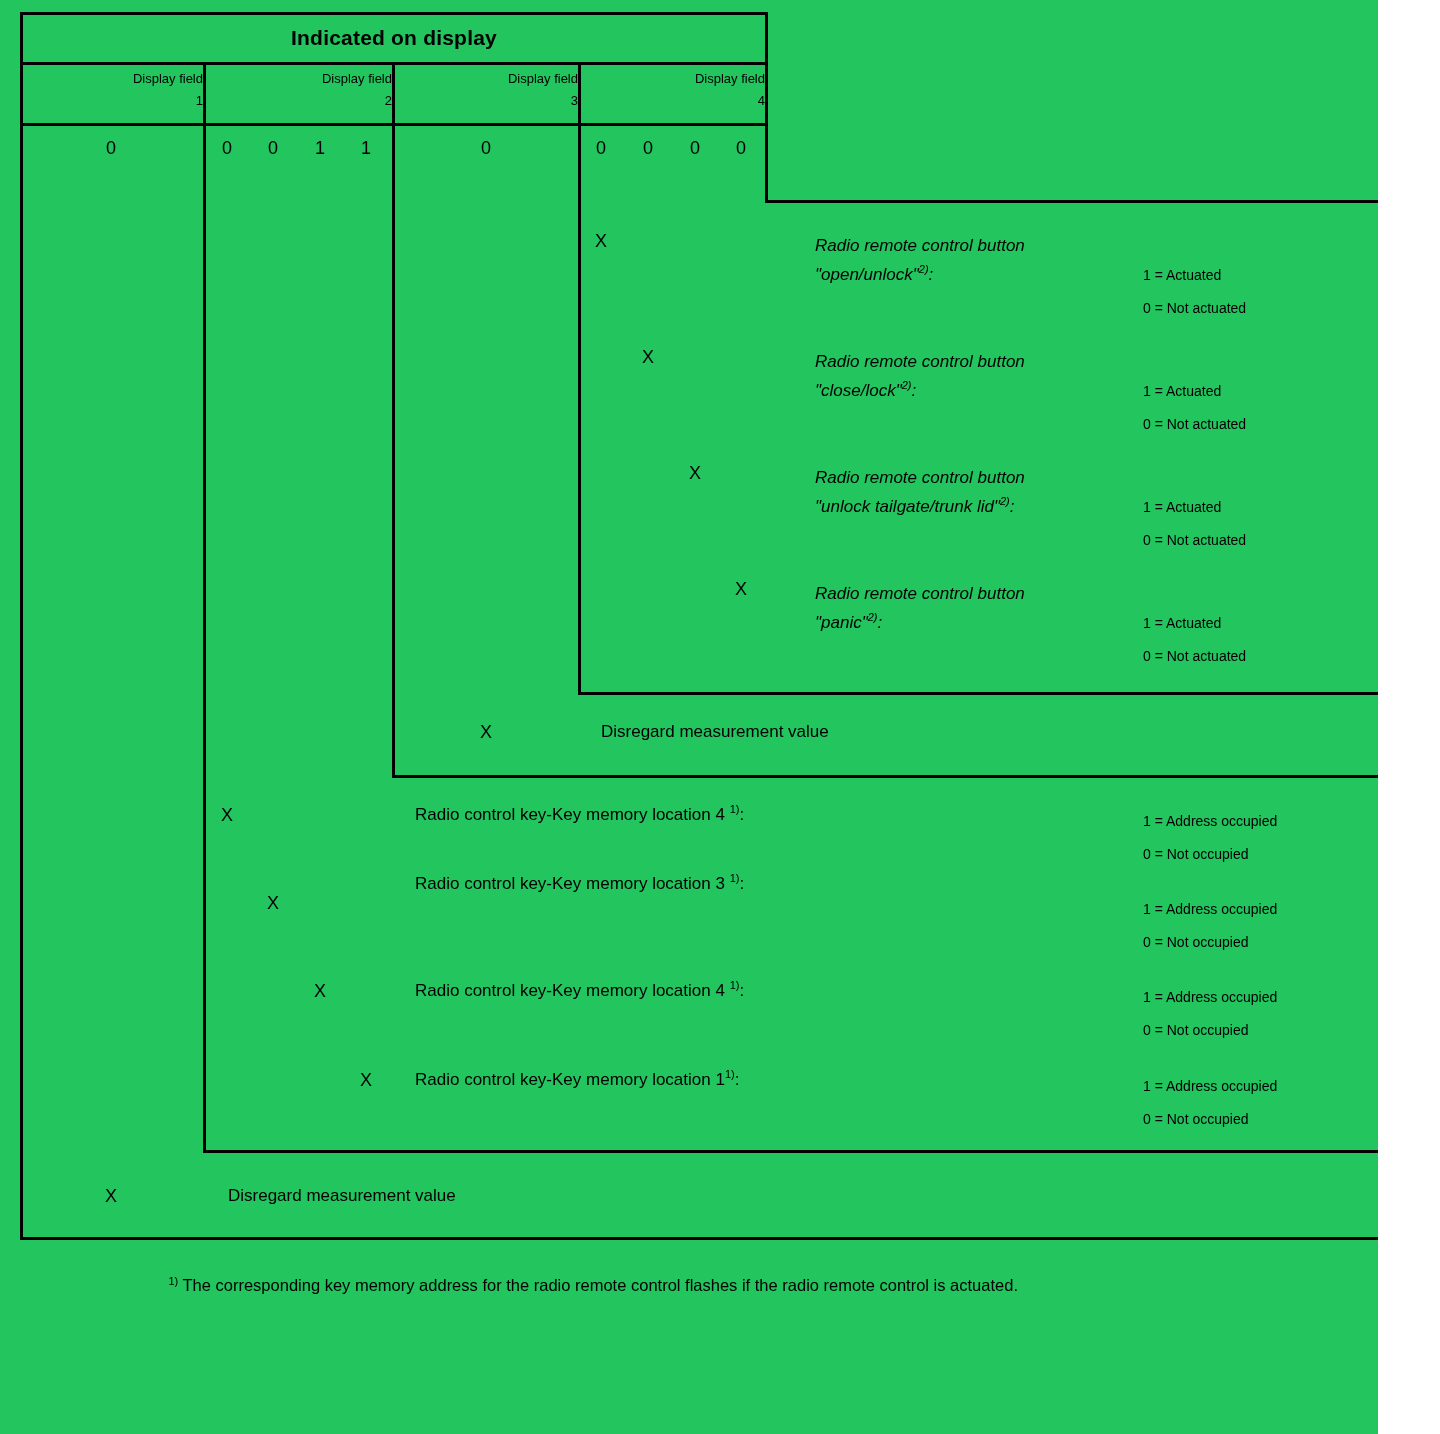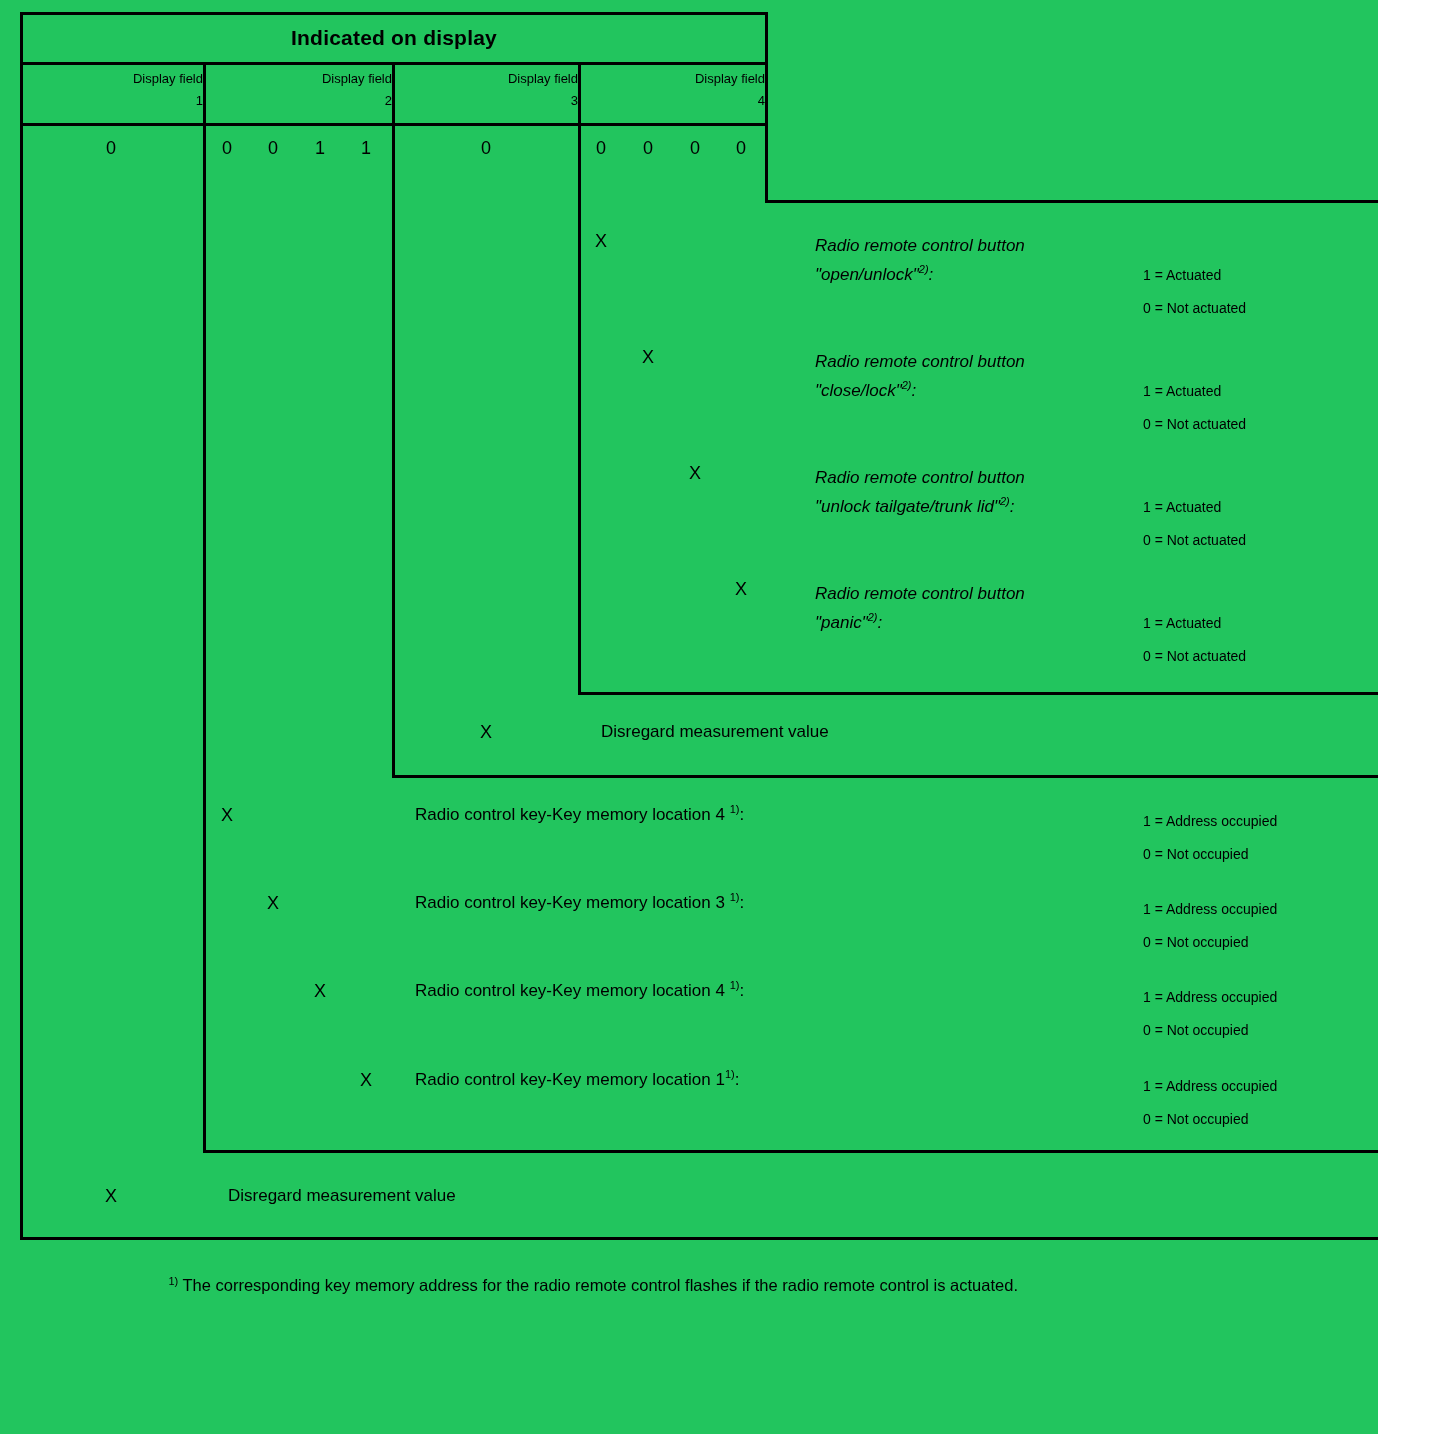--- a/index.html
+++ b/index.html
@@ -205,21 +205,21 @@
   <div class="xmark" style="left:216px; top:805px;">X</div>
   <div class="plain" style="left:415px; top:805px;">
     <span>Radio control key-Key memory location 4</span>&nbsp;<sup class="fn">1)</sup><span>:</span>
   </div>
   <div class="valcol" style="left:1143px; top:805px;">
     <div>1 = Address occupied</div>
     <div>0 = Not occupied</div>
   </div>
 
   <div class="xmark" style="left:262px; top:893px;">X</div>
-  <div class="plain" style="left:415px; top:893px;">
+  <div class="plain" style="left:415px; top:874px;">
     <span>Radio control key-Key memory location 3</span>&nbsp;<sup class="fn">1)</sup><span>:</span>
   </div>
   <div class="valcol" style="left:1143px; top:893px;">
     <div>1 = Address occupied</div>
     <div>0 = Not occupied</div>
   </div>
 
   <div class="xmark" style="left:309px; top:981px;">X</div>
   <div class="plain" style="left:415px; top:981px;">
     <span>Radio control key-Key memory location 4</span>&nbsp;<sup class="fn">1)</sup><span>:</span>

